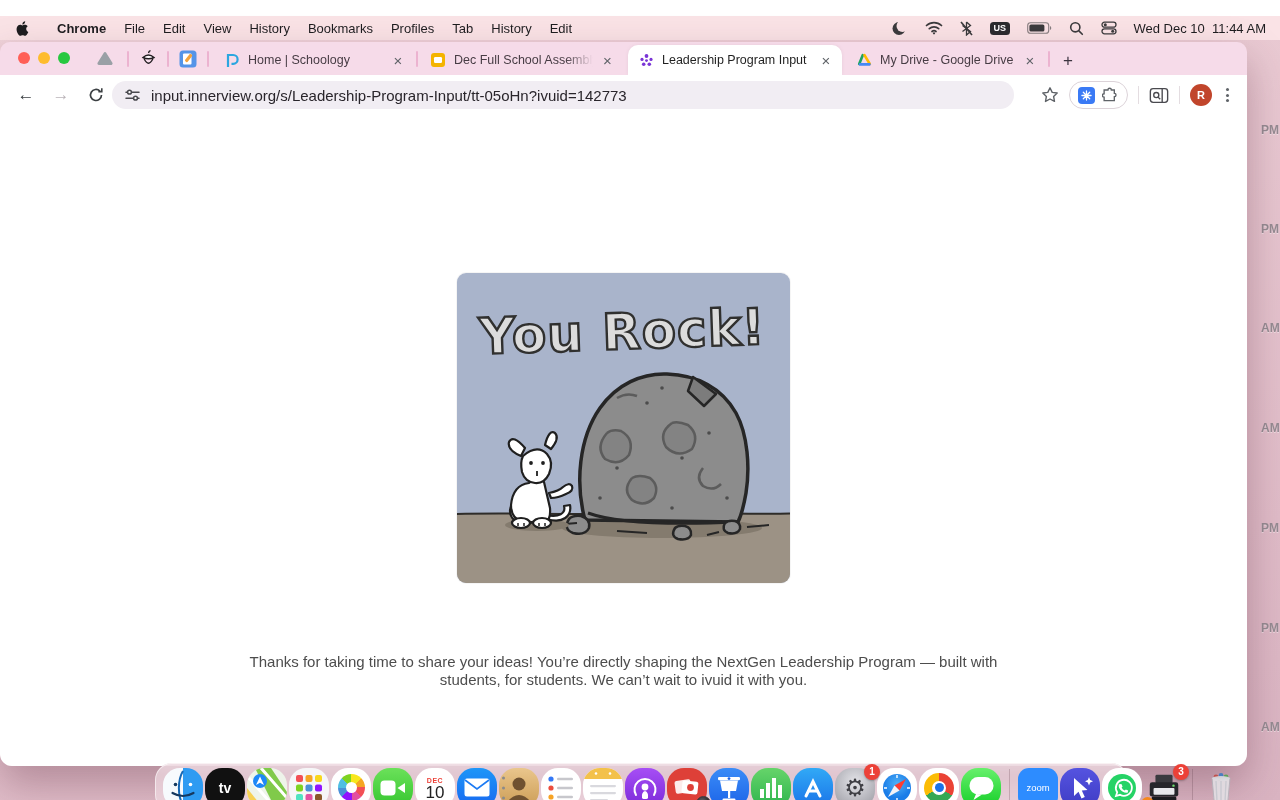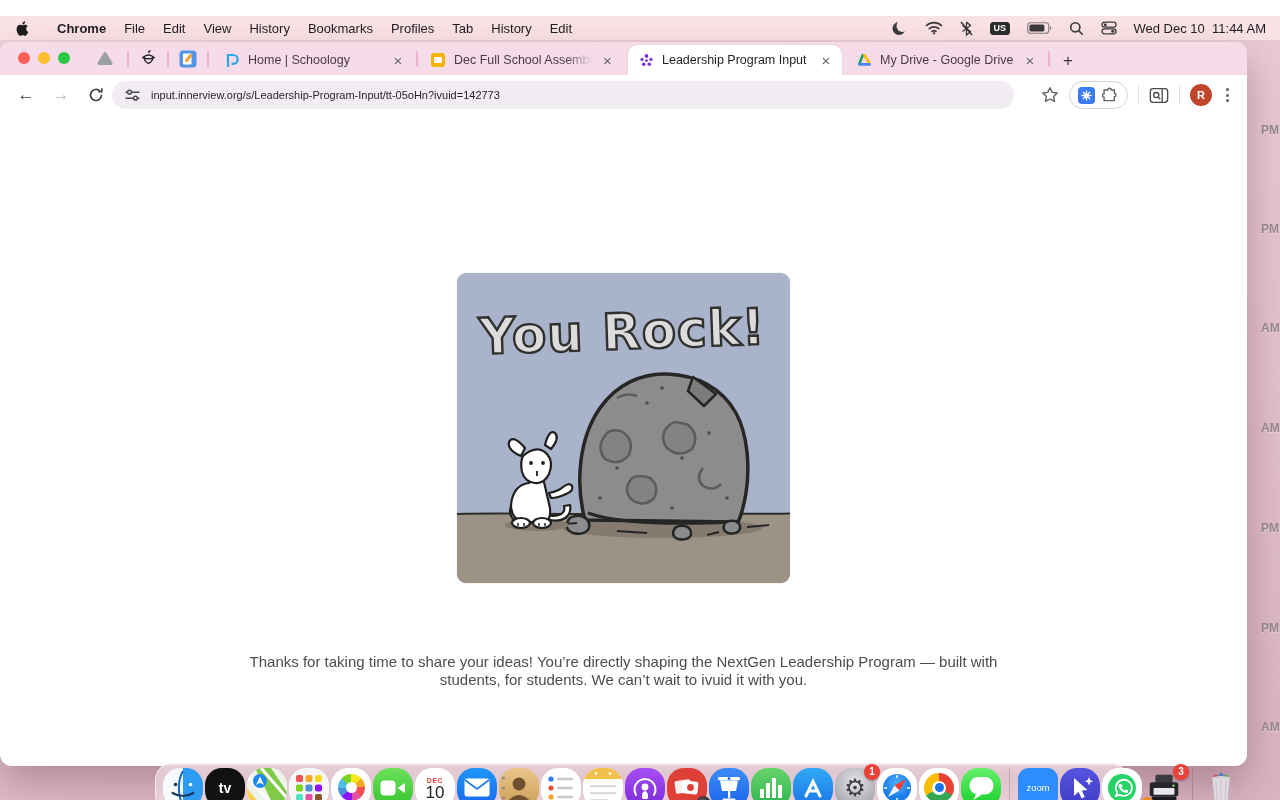--- a/index.html
+++ b/index.html
@@ -45,21 +45,21 @@
     display:flex; align-items:center; justify-content:center; font-size:17px; color:#3c3440; }
 
   
   .toolbar { position:absolute; top:33px; left:0; right:0; height:40px; background:#ffffff;
     display:flex; align-items:center; }
   .nav-btn { width:28px; height:28px; display:flex; align-items:center; justify-content:center;
     border-radius:50%; font-size:17px; color:#3c4043; }
   .nav-btn.disabled { color:#bab3b8; }
   .omnibox { position:absolute; left:112px; top:6px; width:902px; height:28px; background:#f1edf3;
     border-radius:14px; display:flex; align-items:center; padding:0 12px; }
-  .omni-url { font-size:11px; color:#29252b; margin-left:10px; white-space:nowrap; overflow:hidden; }
+  .omni-url { font-size:15px; color:#29252b; margin-left:10px; white-space:nowrap; overflow:hidden; }
   .tb-right { position:absolute; right:14px; top:6px; height:28px; display:flex; align-items:center; gap:10px; }
   .ext-pill { display:flex; align-items:center; gap:7px; border:1px solid #dcd3d9; border-radius:14px;
     height:28px; padding:0 8px; background:#fff; }
   .ext-blue { width:17px; height:17px; border-radius:4px; background:#3a7af5; display:flex;
     align-items:center; justify-content:center; }
   .tbdiv { width:1px; height:18px; background:#e4dde1; }
   .avatar { width:22px; height:22px; border-radius:50%; background:#c1452b; color:#fff; font-size:11px;
     font-weight:700; display:flex; align-items:center; justify-content:center; }
   .kebab { display:flex; flex-direction:column; gap:2.5px; padding:4px; }
   .kebab i { width:3px; height:3px; border-radius:50%; background:#5f6368; }

